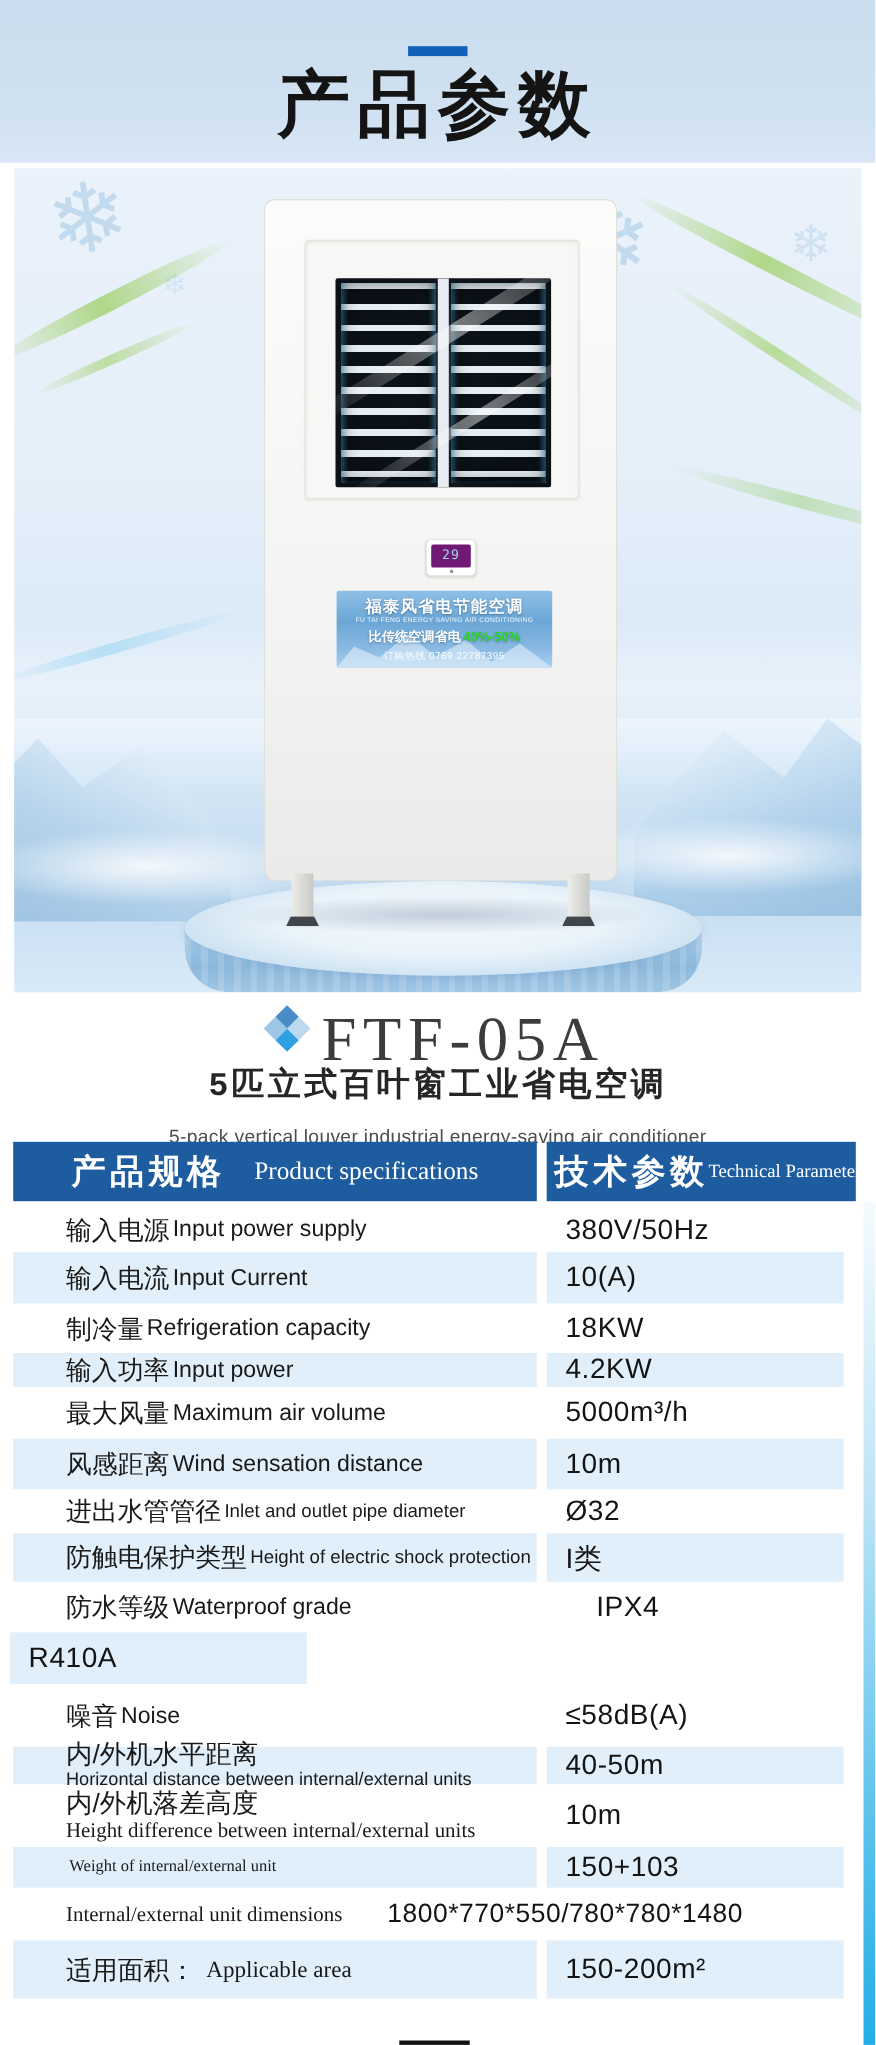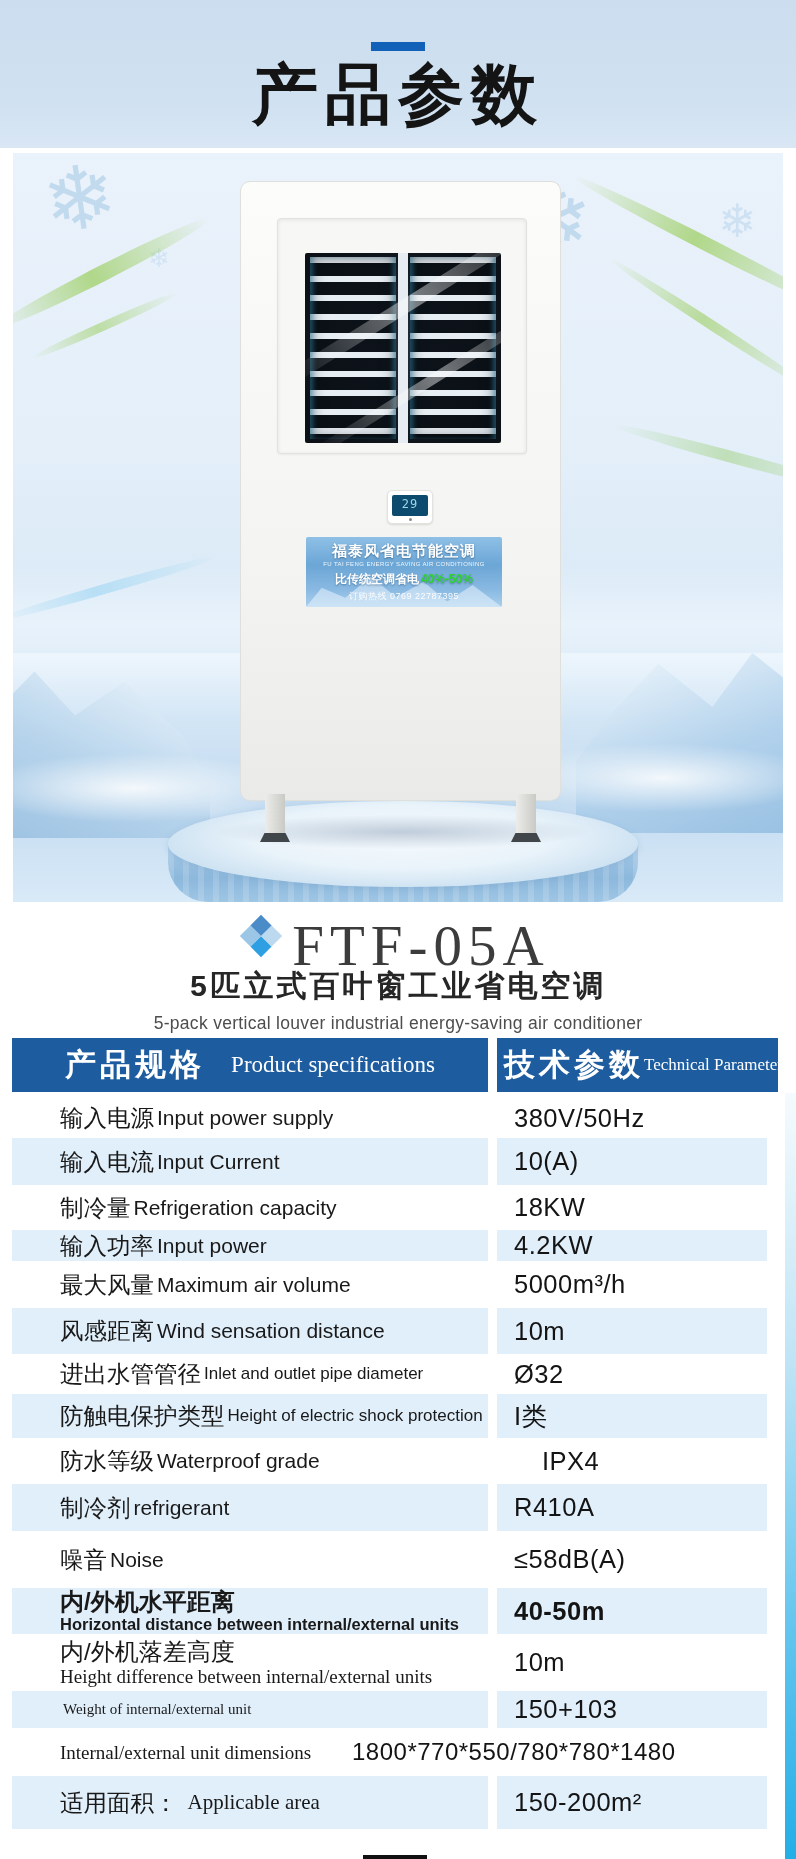--- a/index.html
+++ b/index.html
@@ -71,21 +71,21 @@
   .louver-col { position:absolute; top:4px; bottom:4px; width:86px;
     background:repeating-linear-gradient(180deg,#e6edf3 0 6px,rgba(10,16,22,.88) 6px 19px);
     box-shadow:inset 0 0 16px rgba(0,0,0,.5),
       inset 5px 0 5px -2px rgba(70,180,230,.5), inset -5px 0 5px -2px rgba(70,180,230,.5); }
   .col-l { left:5px; } .col-r { right:5px; }
   .shine { position:absolute; background:linear-gradient(90deg,transparent,rgba(255,255,255,.45),transparent); }
   .sh1 { left:-40px; top:40px; width:300px; height:14px; transform:rotate(-32deg); }
   .sh2 { left:-10px; top:120px; width:280px; height:10px; transform:rotate(-32deg); }
   .display { position:absolute; left:146px; top:308px; width:46px; height:34px; background:#fff;
     border:1px solid #e2e2de; border-radius:5px; box-shadow:0 1px 2px rgba(0,0,0,.12); }
-  .screen { position:absolute; left:4px; right:4px; top:4px; bottom:7px; background:#0c4a6e; border-radius:2px;
+  .screen { position:absolute; left:4px; right:4px; top:4px; bottom:7px; background:#701a75; border-radius:2px;
     color:#9fd8e8; font-size:12px; line-height:19px; text-align:center; letter-spacing:1px;
     font-family:"DejaVu Sans Mono","Liberation Mono",monospace; }
   .disp-dot { position:absolute; left:50%; bottom:2px; width:3px; height:3px; margin-left:-1px;
     border-radius:50%; background:#8a8a86; }
   .banner { position:absolute; left:65px; top:355px; width:196px; height:70px; border-radius:2px;
     overflow:hidden; text-align:center; color:#fff;
     background:linear-gradient(180deg,#8fc0e6 0%,#6ba6d6 40%,#89b9e2 75%,#a9cfec 100%); }
   .mtn { position:absolute; left:0; right:0; bottom:0; height:46px; background:rgba(240,248,255,.5);
     clip-path:polygon(0 100%,8% 58%,20% 80%,33% 34%,46% 78%,60% 45%,72% 88%,85% 52%,100% 100%); }
   .b1 { position:relative; margin-top:5px; font-size:15px; font-weight:bold; letter-spacing:1px;
@@ -108,21 +108,21 @@
     transform:rotate(45deg);
     background:
       linear-gradient(#4a8cc7,#4a8cc7) 0 0 / 50% 50% no-repeat,
       linear-gradient(#bcd9ef,#bcd9ef) 100% 0 / 50% 50% no-repeat,
       linear-gradient(#9cc6e6,#9cc6e6) 0 100% / 50% 50% no-repeat,
       linear-gradient(#2d9fe2,#2d9fe2) 100% 100% / 50% 50% no-repeat; }
   .model-code { font-family:"Liberation Serif","DejaVu Serif",serif; font-size:57px; color:#3c3c3c;
     letter-spacing:6px; }
   .sub-cn { font-family:Liberation Mono, monospace; font-weight:bold; font-size:30px;
     color:#262626; letter-spacing:3px; line-height:34px; }
-  .sub-en { font-size:17.5px; color:#4d4d4d; letter-spacing:.3px; margin-top:8px; }
+  .sub-en { font-size:17.5px; color:#4d4d4d; letter-spacing:.3px; margin-top:18px; }
 
   
   .spec-table { position:absolute; left:0; top:1038px; width:796px; }
   .thead { display:flex; height:54px; }
   .th-left { margin-left:12px; width:476px; background:#1d5c9f; display:flex; align-items:center;
     justify-content:center; gap:26px; }
   .th-gap { width:9px; }
   .th-right { width:281px; background:#1d5c9f; display:flex; align-items:center; overflow:hidden;
     padding-left:7px; white-space:nowrap; }
   .h-cn { font-family:"Liberation Serif","DejaVu Serif",serif; font-weight:bold; font-size:31px;
@@ -298,36 +298,32 @@
         </div>
         <div class="row v-inline" style="height: 46px; gap: 14px;">
           <div class="cl">
             <span class="lab-cn">防水等级 </span>
             <span class="lab-en">Waterproof grade</span>
           </div>
           <div class="rgap"></div>
           <div class="cr">IPX4</div>
         </div>
         <div class="row v-inline striped" style="height: 47px;">
-          <div class="cl">
-            <span class="lab-cn">制冷剂 </span>
-            <span class="lab-en">refrigerant</span>
-          </div>
           <div class="rgap"></div>
           <div class="cr">R410A</div>
         </div>
         <div class="row v-inline" style="height: 57px;">
           <div class="cl">
             <span class="lab-cn">噪音</span>
             <span class="lab-en">Noise</span>
           </div>
           <div class="rgap"></div>
           <div class="cr">≤58dB(A)</div>
         </div>
-        <div class="row v-two-line-sans striped" style="height: 46px; font-weight: bold;">
+        <div class="row v-two-line-sans striped" style="height: 34px;">
           <div class="cl">
             <span class="lab-cn">内/外机水平距离</span>
             <span class="lab-en">Horizontal distance between internal/external units</span>
           </div>
           <div class="rgap"></div>
           <div class="cr">40-50m</div>
         </div>
         <div class="row v-two-line-serif" style="height: 57px;">
           <div class="cl">
             <span class="lab-cn">内/外机落差高度</span>

